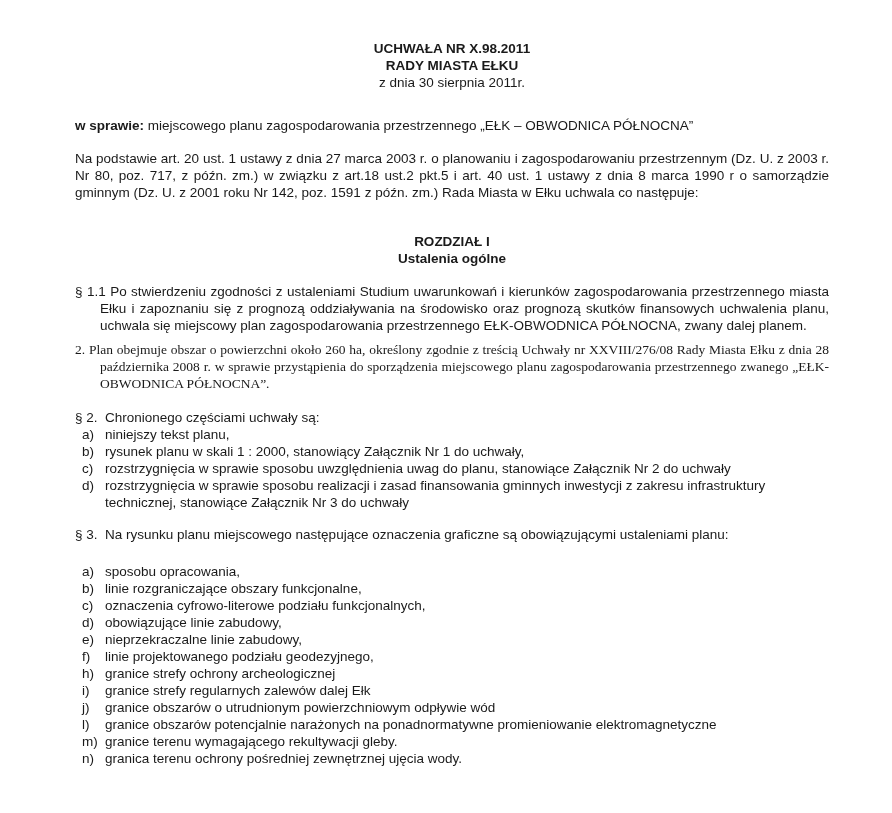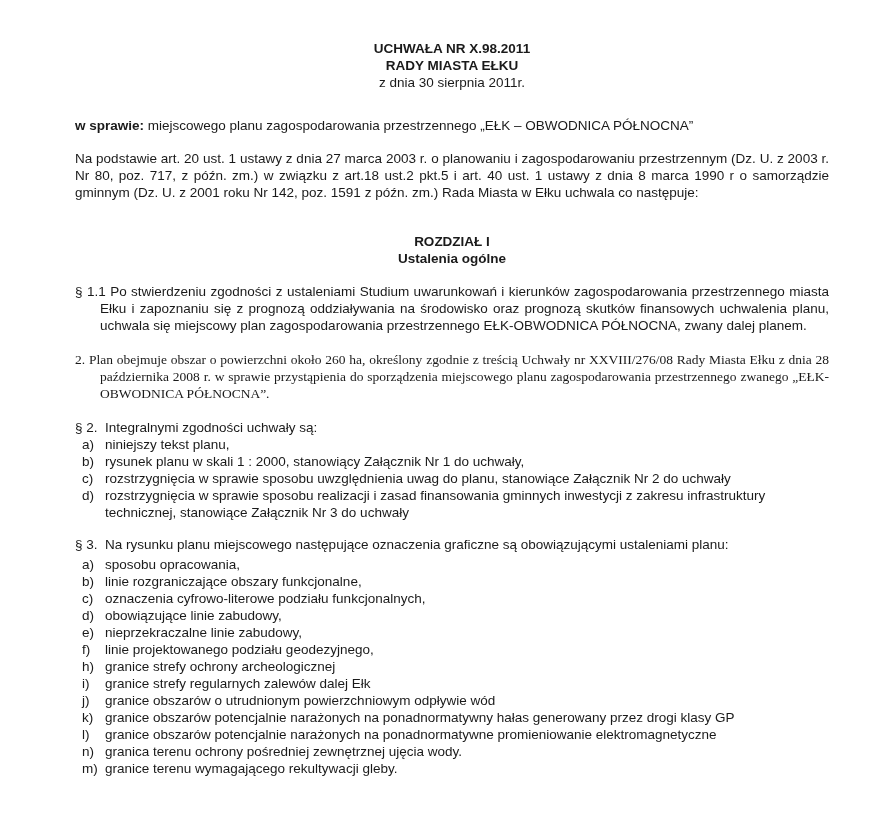--- a/index.html
+++ b/index.html
@@ -30,35 +30,35 @@
     margin-bottom: 32px;
   }
   .chapter-block { margin-bottom: 16px; }
 
   
   .hang25 {
     padding-left: 25px;
     text-indent: -25px;
     text-align: justify;
   }
-  .sec11 { margin-bottom: 17px; }
+  .sec11 { margin-bottom: 7px; }
   .pt2  { margin-bottom: 17px; font-family: Liberation Serif, serif; }
 
   
   .sec-head {
     padding-left: 30px;
     text-indent: -30px;
   }
   .marker30 {
     display: inline-block;
     width: 30px;
     text-indent: 0;
   }
   .sec2-block { margin-bottom: 15px; }
-  .sec3-head  { margin-bottom: 3px; }
+  .sec3-head  { margin-bottom: 20px; }
 
   
   .li {
     padding-left: 30px;
     text-indent: -23px;
   }
   .li-label {
     display: inline-block;
     width: 23px;
     text-indent: 0;
@@ -82,38 +82,37 @@
   <div class="chapter-block center">
     <div class="bold">ROZDZIAŁ I</div>
     <div class="bold">Ustalenia ogólne</div>
   </div>
 
   <p class="hang25 sec11"><span>§ 1.1</span> <span>Po stwierdzeniu zgodności z ustaleniami Studium uwarunkowań i kierunków zagospodarowania przestrzennego miasta Ełku i zapoznaniu się z prognozą oddziaływania na środowisko oraz prognozą skutków finansowych uchwalenia planu, uchwala się miejscowy plan zagospodarowania przestrzennego EŁK-OBWODNICA PÓŁNOCNA, zwany dalej planem.</span></p>
 
   <p class="hang25 pt2"><span>2.</span> <span>Plan obejmuje obszar o powierzchni około 260 ha, określony zgodnie z treścią Uchwały nr XXVIII/276/08 Rady Miasta Ełku z dnia 28 października 2008 r. w sprawie przystąpienia do sporządzenia miejscowego planu zagospodarowania przestrzennego zwanego „EŁK-OBWODNICA PÓŁNOCNA”.</span></p>
 
   <div class="sec2-block">
-    <p class="sec-head"><span class="marker30">§ 2.</span><span>Integralnymi zgodności uchwały są:</span></p>
+    <p class="sec-head"><span class="marker30">§ 2.</span><span>Chronionego częściami uchwały są:</span></p>
     <div class="li"><span class="li-label">a)</span><span>niniejszy tekst planu,</span></div>
     <div class="li"><span class="li-label">b)</span><span>rysunek planu w skali 1 : 2000, stanowiący Załącznik Nr 1 do uchwały,</span></div>
     <div class="li"><span class="li-label">c)</span><span>rozstrzygnięcia w sprawie sposobu uwzględnienia uwag do planu, stanowiące Załącznik Nr 2 do uchwały</span></div>
     <div class="li"><span class="li-label">d)</span><span>rozstrzygnięcia w sprawie sposobu realizacji i zasad finansowania gminnych inwestycji z zakresu infrastruktury technicznej, stanowiące Załącznik Nr 3 do uchwały</span></div>
   </div>
 
   <p class="sec-head sec3-head"><span class="marker30">§ 3.</span><span>Na rysunku planu miejscowego następujące oznaczenia graficzne są obowiązującymi ustaleniami planu:</span></p>
 
   <div>
     <div class="li"><span class="li-label">a)</span><span>sposobu opracowania,</span></div>
     <div class="li"><span class="li-label">b)</span><span>linie rozgraniczające obszary funkcjonalne,</span></div>
     <div class="li"><span class="li-label">c)</span><span>oznaczenia cyfrowo-literowe podziału funkcjonalnych,</span></div>
     <div class="li"><span class="li-label">d)</span><span>obowiązujące linie zabudowy,</span></div>
     <div class="li"><span class="li-label">e)</span><span>nieprzekraczalne linie zabudowy,</span></div>
     <div class="li"><span class="li-label">f)</span><span>linie projektowanego podziału geodezyjnego,</span></div>
     <div class="li"><span class="li-label">h)</span><span>granice strefy ochrony archeologicznej</span></div>
     <div class="li"><span class="li-label">i)</span><span>granice strefy regularnych zalewów dalej Ełk</span></div>
     <div class="li"><span class="li-label">j)</span><span>granice obszarów o utrudnionym powierzchniowym odpływie wód</span></div>
-    <div class="li"><span class="li-label">k)</span><span>granice obszarów potencjalnie narażonych na ponadnormatywny hałas generowany przez drogi klasy GP</span></div>
     <div class="li"><span class="li-label">l)</span><span>granice obszarów potencjalnie narażonych na ponadnormatywne promieniowanie elektromagnetyczne</span></div>
+    <div class="li"><span class="li-label">m)</span><span>granice terenu wymagającego rekultywacji gleby.</span></div>
     <div class="li"><span class="li-label">n)</span><span>granica terenu ochrony pośredniej zewnętrznej ujęcia wody.</span></div>
-    <div class="li"><span class="li-label">m)</span><span>granice terenu wymagającego rekultywacji gleby.</span></div>
   </div>
 
 </div>
 
 </body></html>

